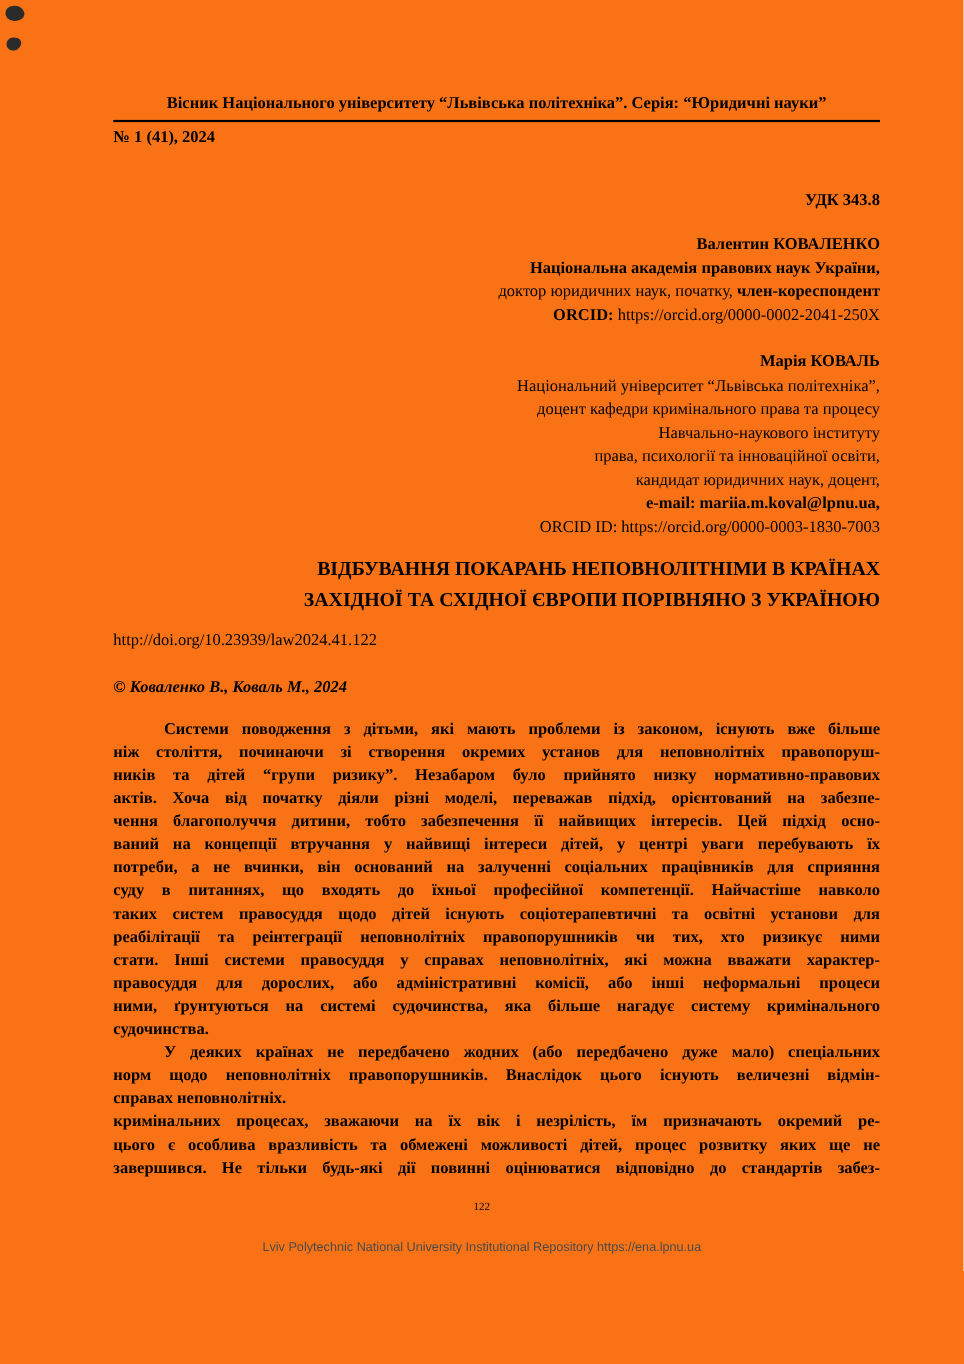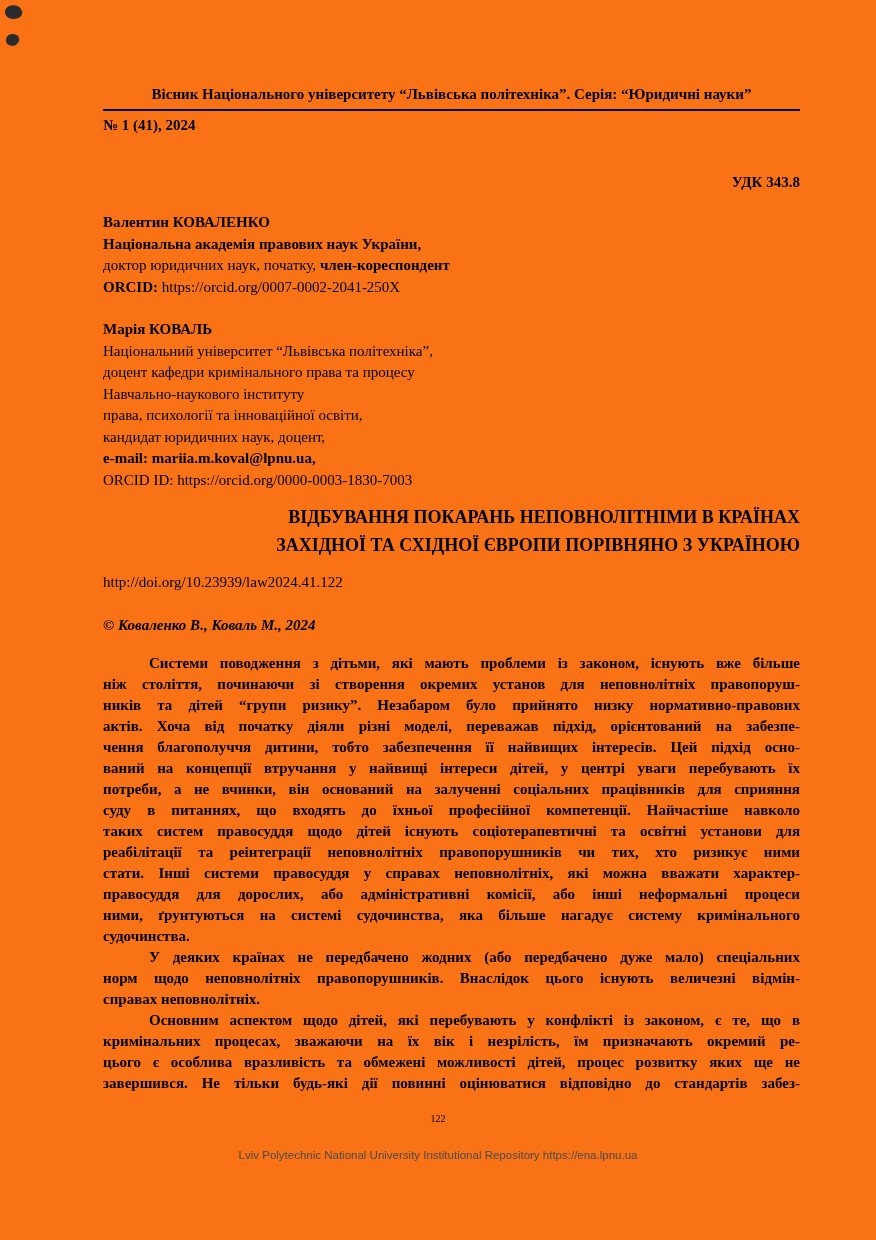--- a/index.html
+++ b/index.html
@@ -18,21 +18,21 @@
 
   .jline {
     font-size:15px; line-height:20px; font-weight:700;
     text-align:center; white-space:nowrap;
   }
   .rule { height:2px; background:#000; margin-top:5px; }
   .issue { font-size:15px; line-height:20px; font-weight:700; margin-top:4px; white-space:nowrap; }
 
   .udc { margin-top:37px; text-align:right; font-weight:700; font-size:15px; line-height:20px; }
 
-  .authors-block { }
+  .authors-block { text-align:right; }
   .ab1 { margin-top:20px; }
   .ab2 { margin-top:21px; }
   .al { font-size:15px; line-height:21.5px; white-space:nowrap; }
   .al .b { font-weight:700; }
 
   .title { margin:12px 0 0 0; text-align:center; font-weight:700; font-size:18px; line-height:28px; }
   .title div { white-space:nowrap;text-align:right; }
 
   .doi { margin-top:13px; font-size:15px; line-height:20px; font-weight:400; white-space:nowrap; }
   .copyright { margin-top:23px; font-size:15px; line-height:20px; font-weight:700; font-style:italic; white-space:nowrap; }
@@ -65,21 +65,21 @@
   <div class="jline">Вісник Національного університету “Львівська політехніка”. Серія: “Юридичні науки”</div>
   <div class="rule"></div>
   <div class="issue">№ 1 (41), 2024</div>
 
   <div class="udc">УДК 343.8</div>
 
   <div id="author-block-1" class="authors-block ab1">
       <div class="al"><span class="b">Валентин КОВАЛЕНКО</span></div>
       <div class="al"><span class="b">Національна академія правових наук України,</span></div>
       <div class="al"><span>доктор юридичних наук, початку, </span><span class="b">член-кореспондент</span></div>
-      <div class="al"><span class="b">ORCID: </span><span>https://orcid.org/0007-0002-2041-250X</span></div>
+      <div class="al"><span class="b">ORCID: </span><span>https://orcid.org/0000-0002-2041-250X</span></div>
     </div>
   <div id="author-block-2" class="authors-block ab2">
       <div class="al"><span class="b">Марія КОВАЛЬ</span></div>
       <div class="al"><span>Національний університет “Львівська політехніка”,</span></div>
       <div class="al"><span>доцент кафедри кримінального права та процесу</span></div>
       <div class="al"><span>Навчально-наукового інституту</span></div>
       <div class="al"><span>права, психології та інноваційної освіти,</span></div>
       <div class="al"><span>кандидат юридичних наук, доцент,</span></div>
       <div class="al"><span class="b">e-mail: mariia.m.koval@lpnu.ua,</span></div>
       <div class="al"><span>ORCID ID: https://orcid.org/0000-0003-1830-7003</span></div>
@@ -109,21 +109,20 @@
         <div class="bl">правосуддя для дорослих, або адміністративні комісії, або інші неформальні процеси</div>
         <div class="bl">ними, ґрунтуються на системі судочинства, яка більше нагадує систему кримінального</div>
         <div class="bl short">судочинства.</div>
       </div>
       <div>
         <div class="bl first">У деяких країнах не передбачено жодних (або передбачено дуже мало) спеціальних</div>
         <div class="bl">норм щодо неповнолітніх правопорушників. Внаслідок цього існують величезні відмін-</div>
         <div class="bl short">справах неповнолітніх.</div>
       </div>
       <div>
-        <div class="bl first">Основним аспектом щодо дітей, які перебувають у конфлікті із законом, є те, що в</div>
         <div class="bl">кримінальних процесах, зважаючи на їх вік і незрілість, їм призначають окремий ре-</div>
         <div class="bl">цього є особлива вразливість та обмежені можливості дітей, процес розвитку яких ще не</div>
         <div class="bl">завершився. Не тільки будь-які дії повинні оцінюватися відповідно до стандартів забез-</div>
       </div>
     </div>
 
   <div class="pagenum fullbleed">122</div>
   <div class="footer-note fullbleed">Lviv Polytechnic National University Institutional Repository https://ena.lpnu.ua</div>
 
 </div>

